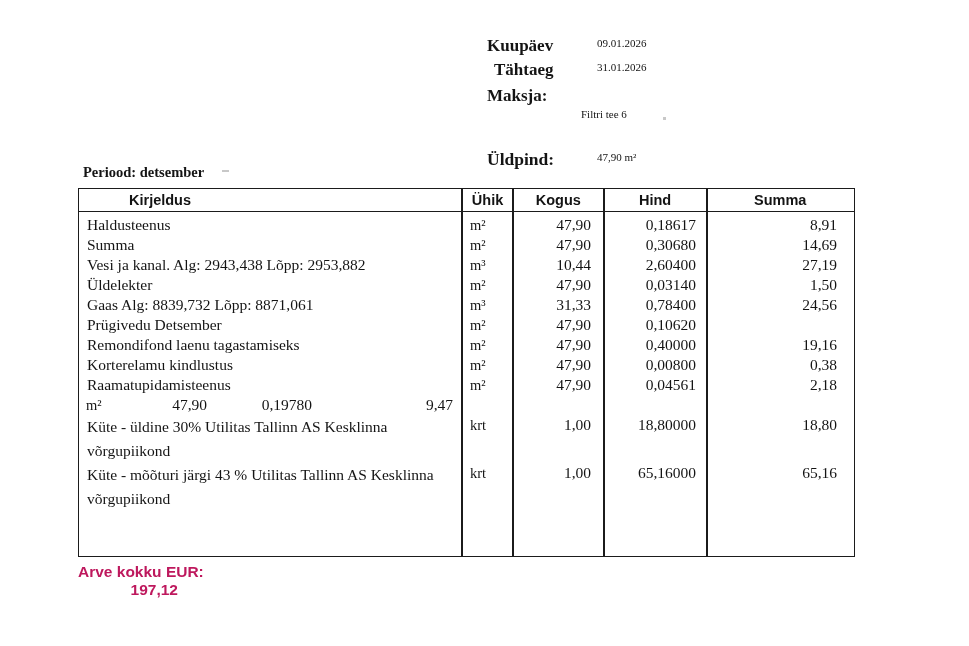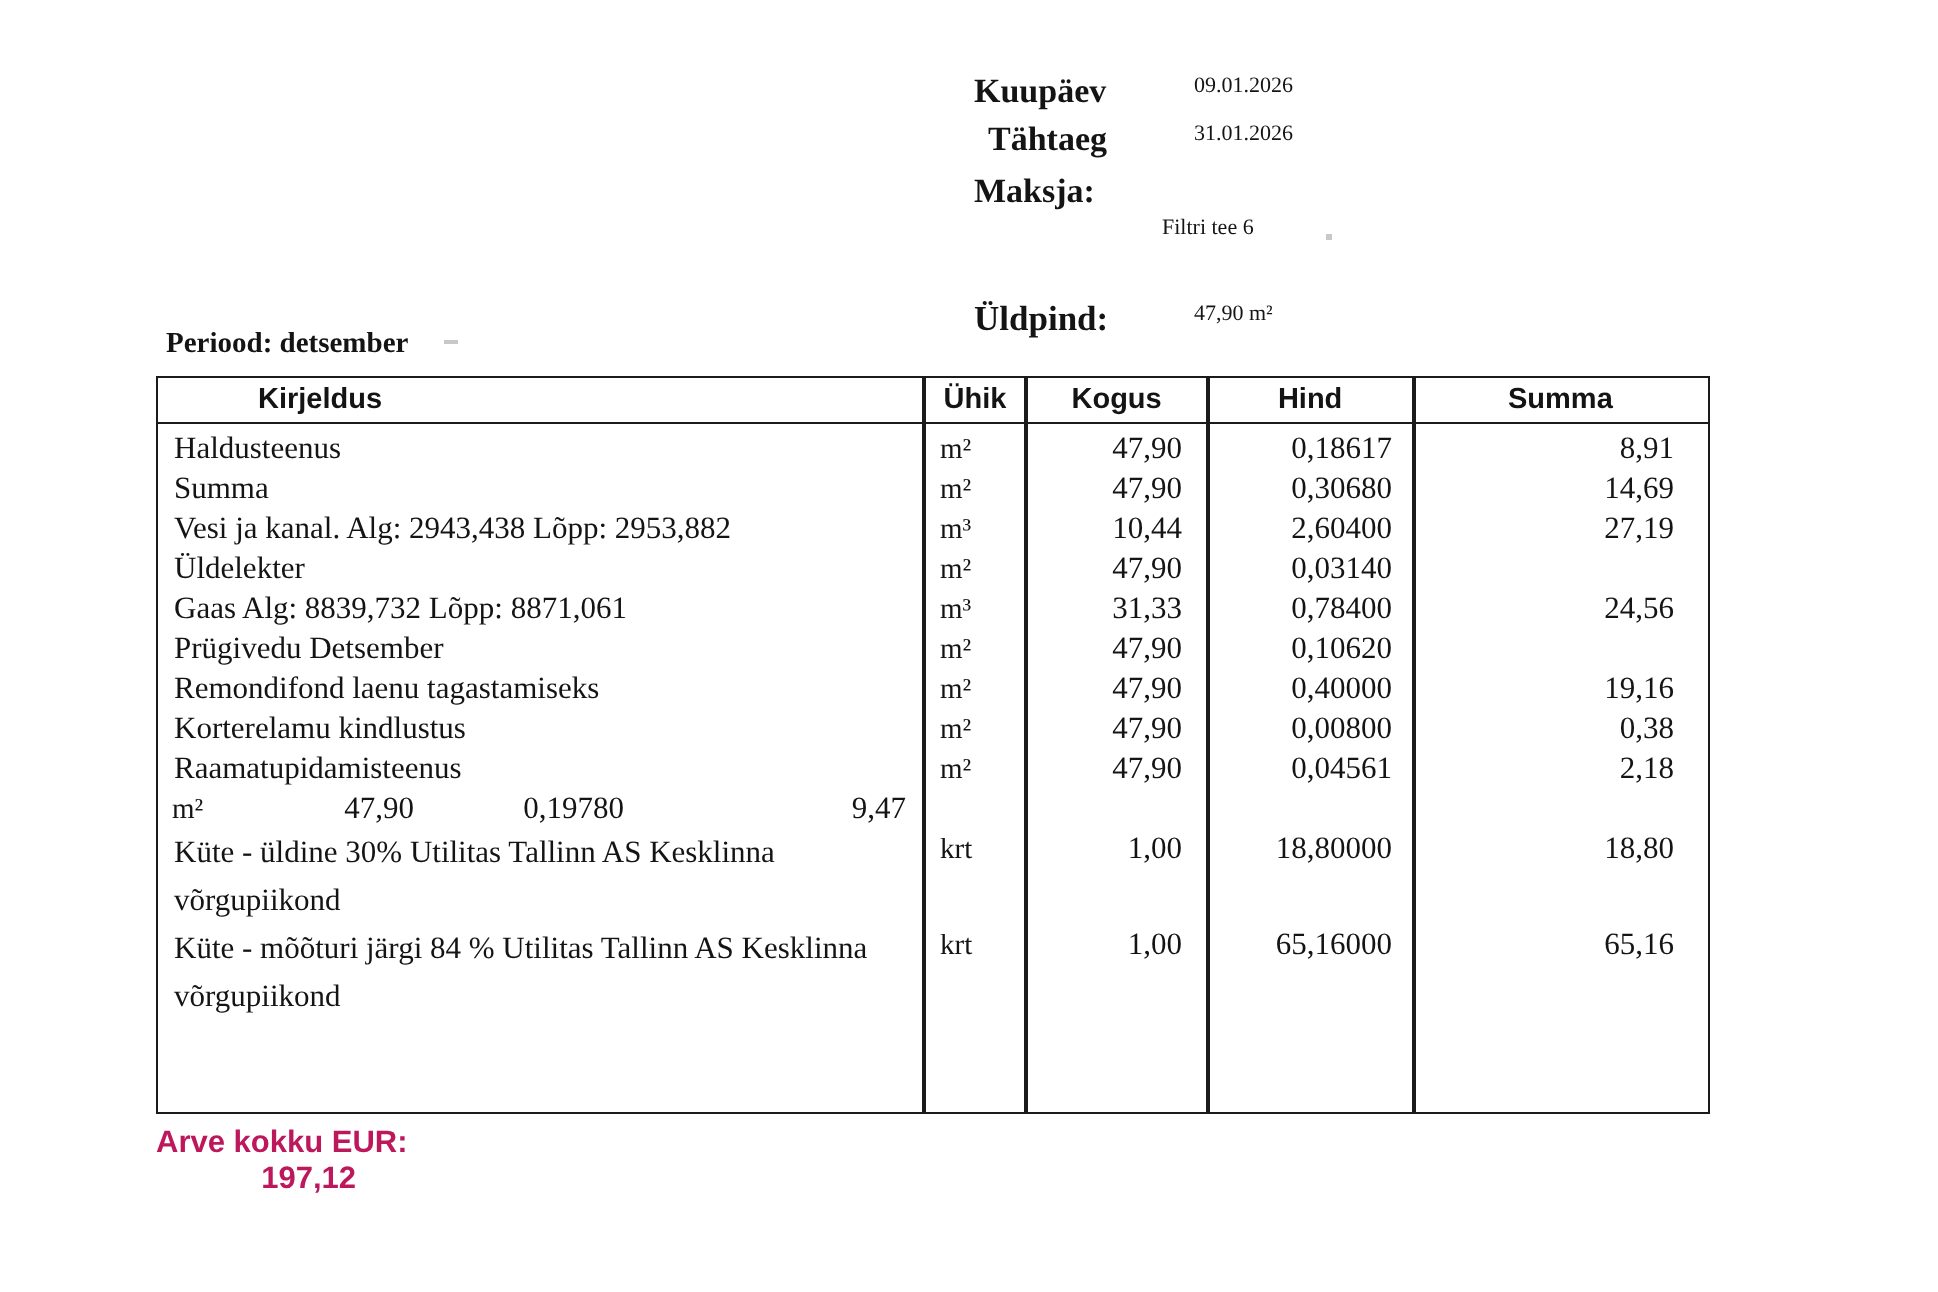--- a/index.html
+++ b/index.html
@@ -165,20 +165,21 @@
           <div class="c-qty">10,44</div>
           <div class="c-price">2,60400</div>
           <div class="c-sum">27,19</div>
         </div>
 
         <div class="t-row">
           <div class="c-desc">Üldelekter</div>
           <div class="c-unit">m²</div>
           <div class="c-qty">47,90</div>
           <div class="c-price">0,03140</div>
+          <div class="c-sum">1,50</div>
         </div>
 
         <div class="t-row">
           <div class="c-desc">Gaas Alg: 8839,732 Lõpp: 8871,061</div>
           <div class="c-unit">m³</div>
           <div class="c-qty">31,33</div>
           <div class="c-price">0,78400</div>
           <div class="c-sum">24,56</div>
         </div>
 
@@ -222,21 +223,21 @@
 
         <div class="t-row tall">
           <div class="c-desc">Küte - üldine 30% Utilitas Tallinn AS Kesklinna võrgupiikond</div>
           <div class="c-unit">krt</div>
           <div class="c-qty">1,00</div>
           <div class="c-price">18,80000</div>
           <div class="c-sum">18,80</div>
         </div>
 
         <div class="t-row tall">
-          <div class="c-desc">Küte - mõõturi järgi 84 % Utilitas Tallinn AS Kesklinna võrgupiikond</div>
+          <div class="c-desc">Küte - mõõturi järgi 43 % Utilitas Tallinn AS Kesklinna võrgupiikond</div>
           <div class="c-unit">krt</div>
           <div class="c-qty">1,00</div>
           <div class="c-price">65,16000</div>
           <div class="c-sum">65,16</div>
         </div>
 
     </div>
   </div>
 
   <div class="footer-total">

